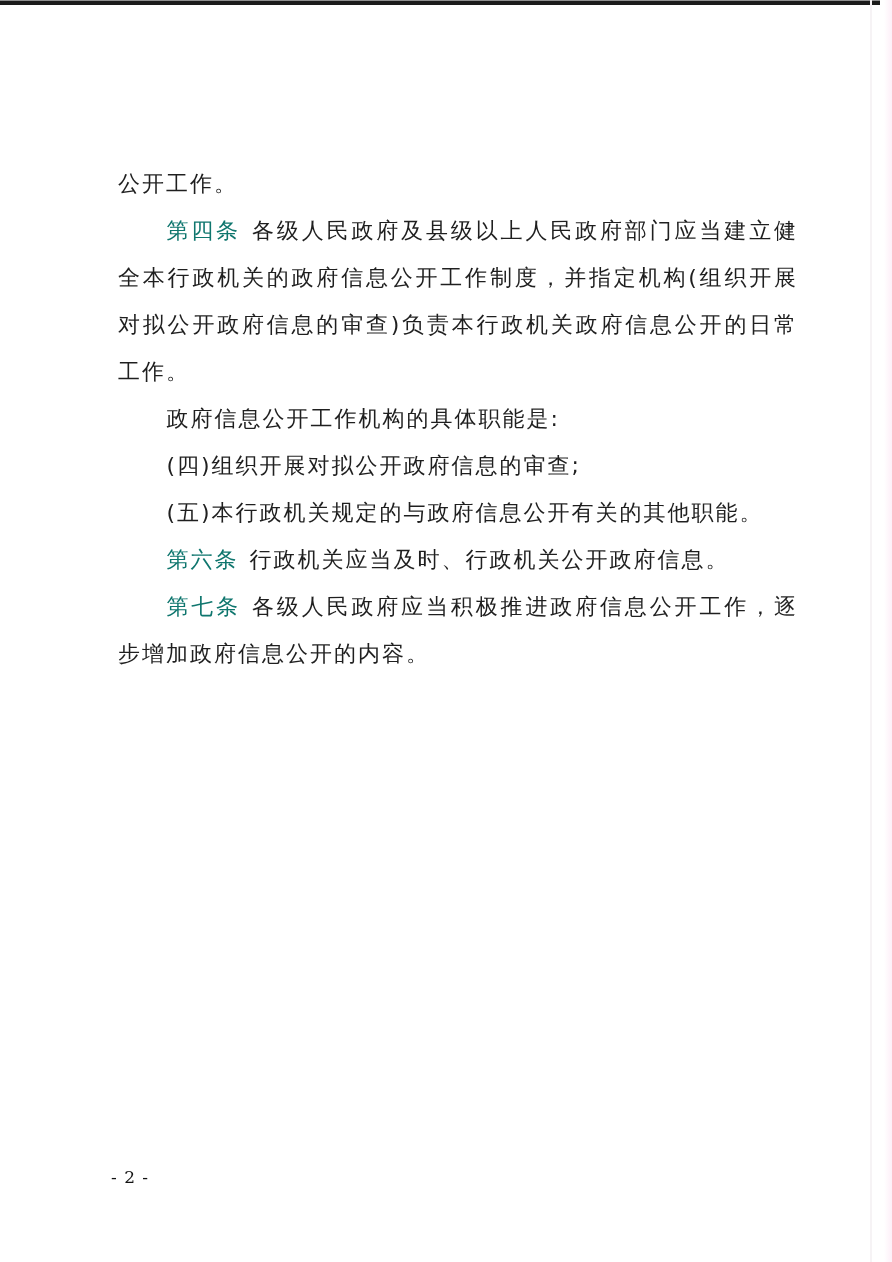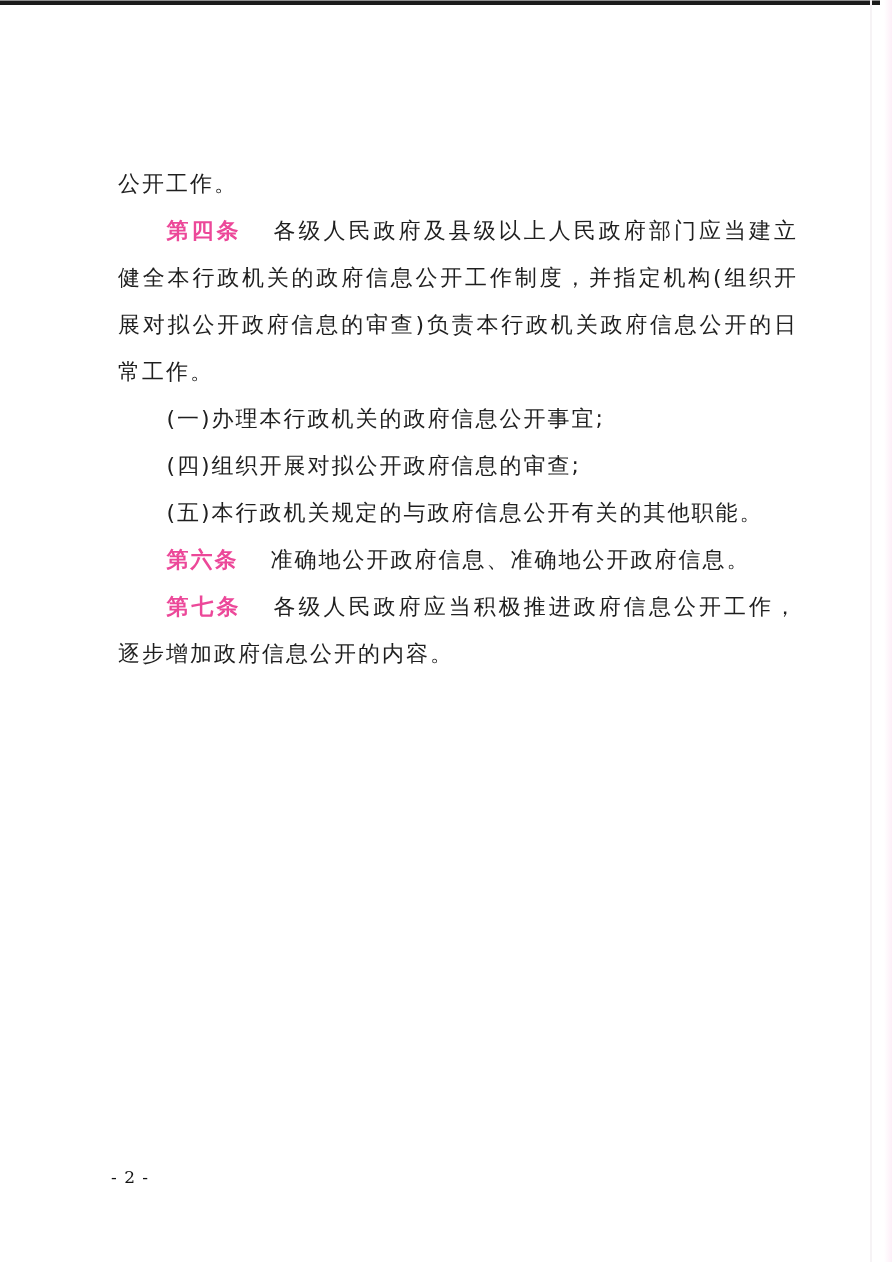--- a/index.html
+++ b/index.html
@@ -46,23 +46,23 @@
     text-align: justify;
   }
   .para {
     margin: 0;
     text-indent: 2.2em;
   }
   .para.no-indent {
     text-indent: 0;
   }
   .article-label:not(:empty) {
-    font-weight: 700;
-    margin-right: 32px;
-    color: #ec4899;
+    font-weight: 400;
+    margin-right: 11px;
+    color: #0f766e;
   }
   .page-number {
     position: absolute;
     left: 111px;
     top: 1167px;
     font-family: "DejaVu Serif", serif;
     font-size: 17px;
     letter-spacing: 1px;
     color: #121212;
   }
@@ -72,29 +72,29 @@
 
 <div class="scan-top-bar"></div>
 <div class="scan-right-line"></div>
 <div class="scan-right-tint"></div>
 
 <div class="content">
   <p class="para no-indent"><span class="article-label"></span><span>公开工作。</span></p>
 
   <p class="para"><span class="article-label">第四条</span><span>各级人民政府及县级以上人民政府部门应当建立健全本行政机关的政府信息公开工作制度，并指定机构(组织开展对拟公开政府信息的审查)负责本行政机关政府信息公开的日常工作。</span></p>
 
+  <p class="para"><span class="article-label"></span><span>政府信息公开工作机构的具体职能是:</span></p>
 
-  <p class="para"><span class="article-label"></span><span>(一)办理本行政机关的政府信息公开事宜;</span></p>
 
 
 
   <p class="para"><span class="article-label"></span><span>(四)组织开展对拟公开政府信息的审查;</span></p>
 
   <p class="para"><span class="article-label"></span><span>(五)本行政机关规定的与政府信息公开有关的其他职能。</span></p>
 
 
-  <p class="para"><span class="article-label">第六条</span><span>准确地公开政府信息、准确地公开政府信息。</span></p>
+  <p class="para"><span class="article-label">第六条</span><span>行政机关应当及时、行政机关公开政府信息。</span></p>
 
 
   <p class="para"><span class="article-label">第七条</span><span>各级人民政府应当积极推进政府信息公开工作，逐步增加政府信息公开的内容。</span></p>
 </div>
 
 <div class="page-number">- 2 -</div>
 
 </body></html>

